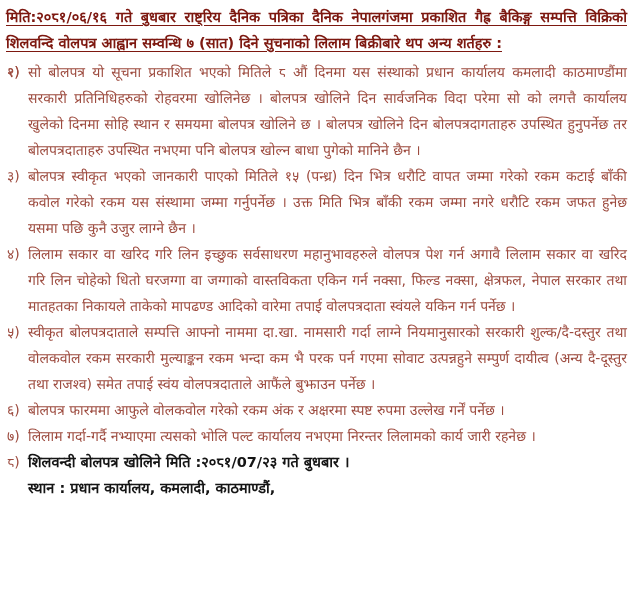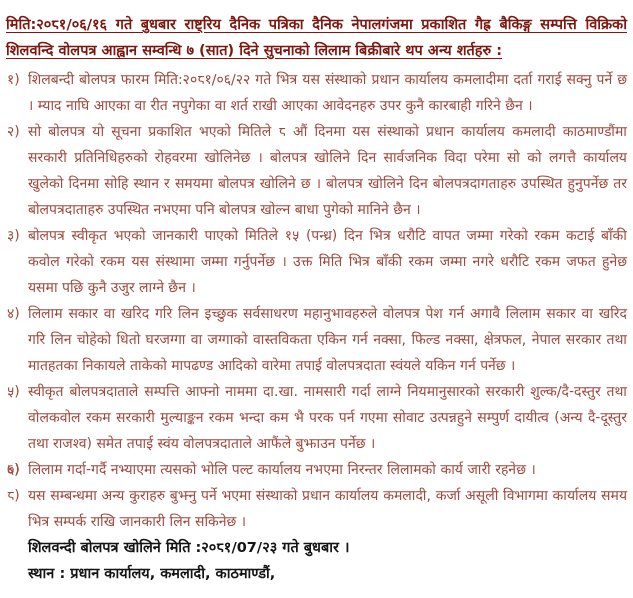--- a/index.html
+++ b/index.html
@@ -10,21 +10,21 @@
   }
   html,body{margin:0;padding:0;}
   body{
     width:633px;height:598px;overflow:hidden;
     background:var(--page-bg);
     font-family:"DejaVu Sans",sans-serif;
   }
   .page{
     box-sizing:border-box;
     width:633px;height:598px;
-    padding:11px 6px 0 6px;
+    padding:4px 6px 0 6px;
   }
   .notice-header{
     color:var(--header-color);
     font-weight:bold;
     font-size:14.5px;
     line-height:26px;
     text-align:justify;
     text-decoration:underline;
     text-underline-offset:3px;
     margin-bottom:3px;
@@ -54,21 +54,20 @@
 <body>
 
 <div class="page">
 
   <div class="notice-header">मिति:२०८१/०६/१६ गते बुधबार राष्ट्रिय दैनिक पत्रिका दैनिक नेपालगंजमा प्रकाशित गैह्र बैकिङ्ग सम्पत्ति विक्रिको शिलवन्दि वोलपत्र आह्वान सम्वन्धि ७ (सात) दिने सुचनाको लिलाम बिक्रीबारे थप अन्य शर्तहरु :</div>
 
   <div class="terms-list">
 
     <div class="term-item">
       <span class="term-number">१)</span>
-      <span class="term-text">शिलबन्दी बोलपत्र फारम मिति:२०८१/०६/२२ गते भित्र यस संस्थाको प्रधान कार्यालय कमलादीमा दर्ता गराई सक्नु पर्ने छ । म्याद नाघि आएका वा रीत नपुगेका वा शर्त राखी आएका आवेदनहरु उपर कुनै कारबाही गरिने छैन ।</span>
     </div>
 
     <div class="term-item">
       <span class="term-number">२)</span>
       <span class="term-text">सो बोलपत्र यो सूचना प्रकाशित भएको मितिले ८ औं दिनमा यस संस्थाको प्रधान कार्यालय कमलादी काठमाण्डौंमा सरकारी प्रतिनिधिहरुको रोहवरमा खोलिनेछ । बोलपत्र खोलिने दिन सार्वजनिक विदा परेमा सो को लगत्तै कार्यालय खुलेको दिनमा सोहि स्थान र समयमा बोलपत्र खोलिने छ । बोलपत्र खोलिने दिन बोलपत्रदागताहरु उपस्थित हुनुपर्नेछ तर बोलपत्रदाताहरु उपस्थित नभएमा पनि बोलपत्र खोल्न बाधा पुगेको मानिने छैन ।</span>
     </div>
 
     <div class="term-item">
       <span class="term-number">३)</span>
       <span class="term-text">बोलपत्र स्वीकृत भएको जानकारी पाएको मितिले १५ (पन्ध्र) दिन भित्र धरौटि वापत जम्मा गरेको रकम कटाई बाँकी कवोल गरेको रकम यस संस्थामा जम्मा गर्नुपर्नेछ । उक्त मिति भित्र बाँकी रकम जम्मा नगरे धरौटि रकम जफत हुनेछ यसमा पछि कुनै उजुर लाग्ने छैन ।</span>
@@ -79,30 +78,30 @@
       <span class="term-text">लिलाम सकार वा खरिद गरि लिन इच्छुक सर्वसाधरण महानुभावहरुले वोलपत्र पेश गर्न अगावै लिलाम सकार वा खरिद गरि लिन चोहेको धितो घरजग्गा वा जग्गाको वास्तविकता एकिन गर्न नक्सा, फिल्ड नक्सा, क्षेत्रफल, नेपाल सरकार तथा मातहतका निकायले ताकेको मापढण्ड आदिको वारेमा तपाई वोलपत्रदाता स्वंयले यकिन गर्न पर्नेछ ।</span>
     </div>
 
     <div class="term-item">
       <span class="term-number">५)</span>
       <span class="term-text">स्वीकृत बोलपत्रदाताले सम्पत्ति आफ्नो नाममा दा.खा. नामसारी गर्दा लाग्ने नियमानुसारको सरकारी शुल्क/दै-दस्तुर तथा वोलकवोल रकम सरकारी मुल्याङ्कन रकम भन्दा कम भै परक पर्न गएमा सोवाट उत्पन्नहुने सम्पुर्ण दायीत्व (अन्य दै-दूस्तुर तथा राजश्व) समेत तपाई स्वंय वोलपत्रदाताले आफैंले बुझाउन पर्नेछ ।</span>
     </div>
 
     <div class="term-item">
       <span class="term-number">६)</span>
+      <span class="term-text">बोलपत्र फारममा आफुले वोलकवोल गरेको रकम अंक र अक्षरमा स्पष्ट रुपमा उल्लेख गर्नें पर्नेछ ।</span>
     </div>
 
     <div class="term-item">
       <span class="term-number">७)</span>
       <span class="term-text">लिलाम गर्दा-गर्दै नभ्याएमा त्यसको भोलि पल्ट कार्यालय नभएमा निरन्तर लिलामको कार्य जारी रहनेछ ।</span>
     </div>
 
     <div class="term-item">
       <span class="term-number">८)</span>
-      <span class="term-text">यस सम्बन्धमा अन्य कुराहरु बुझ्नु पर्ने भएमा संस्थाको प्रधान कार्यालय कमलादी, कर्जा असूली विभागमा कार्यालय समय भित्र सम्पर्क राखि जानकारी लिन सकिनेछ ।</span>
     </div>
 
   </div>
 
   <div class="notice-footer">
     <div class="footer-line">शिलवन्दी बोलपत्र खोलिने मिति :२०८१/07/२३ गते बुधबार ।</div>
     <div class="footer-line">स्थान : प्रधान कार्यालय, कमलादी, काठमाण्डौं,</div>
 
   </div>
 

